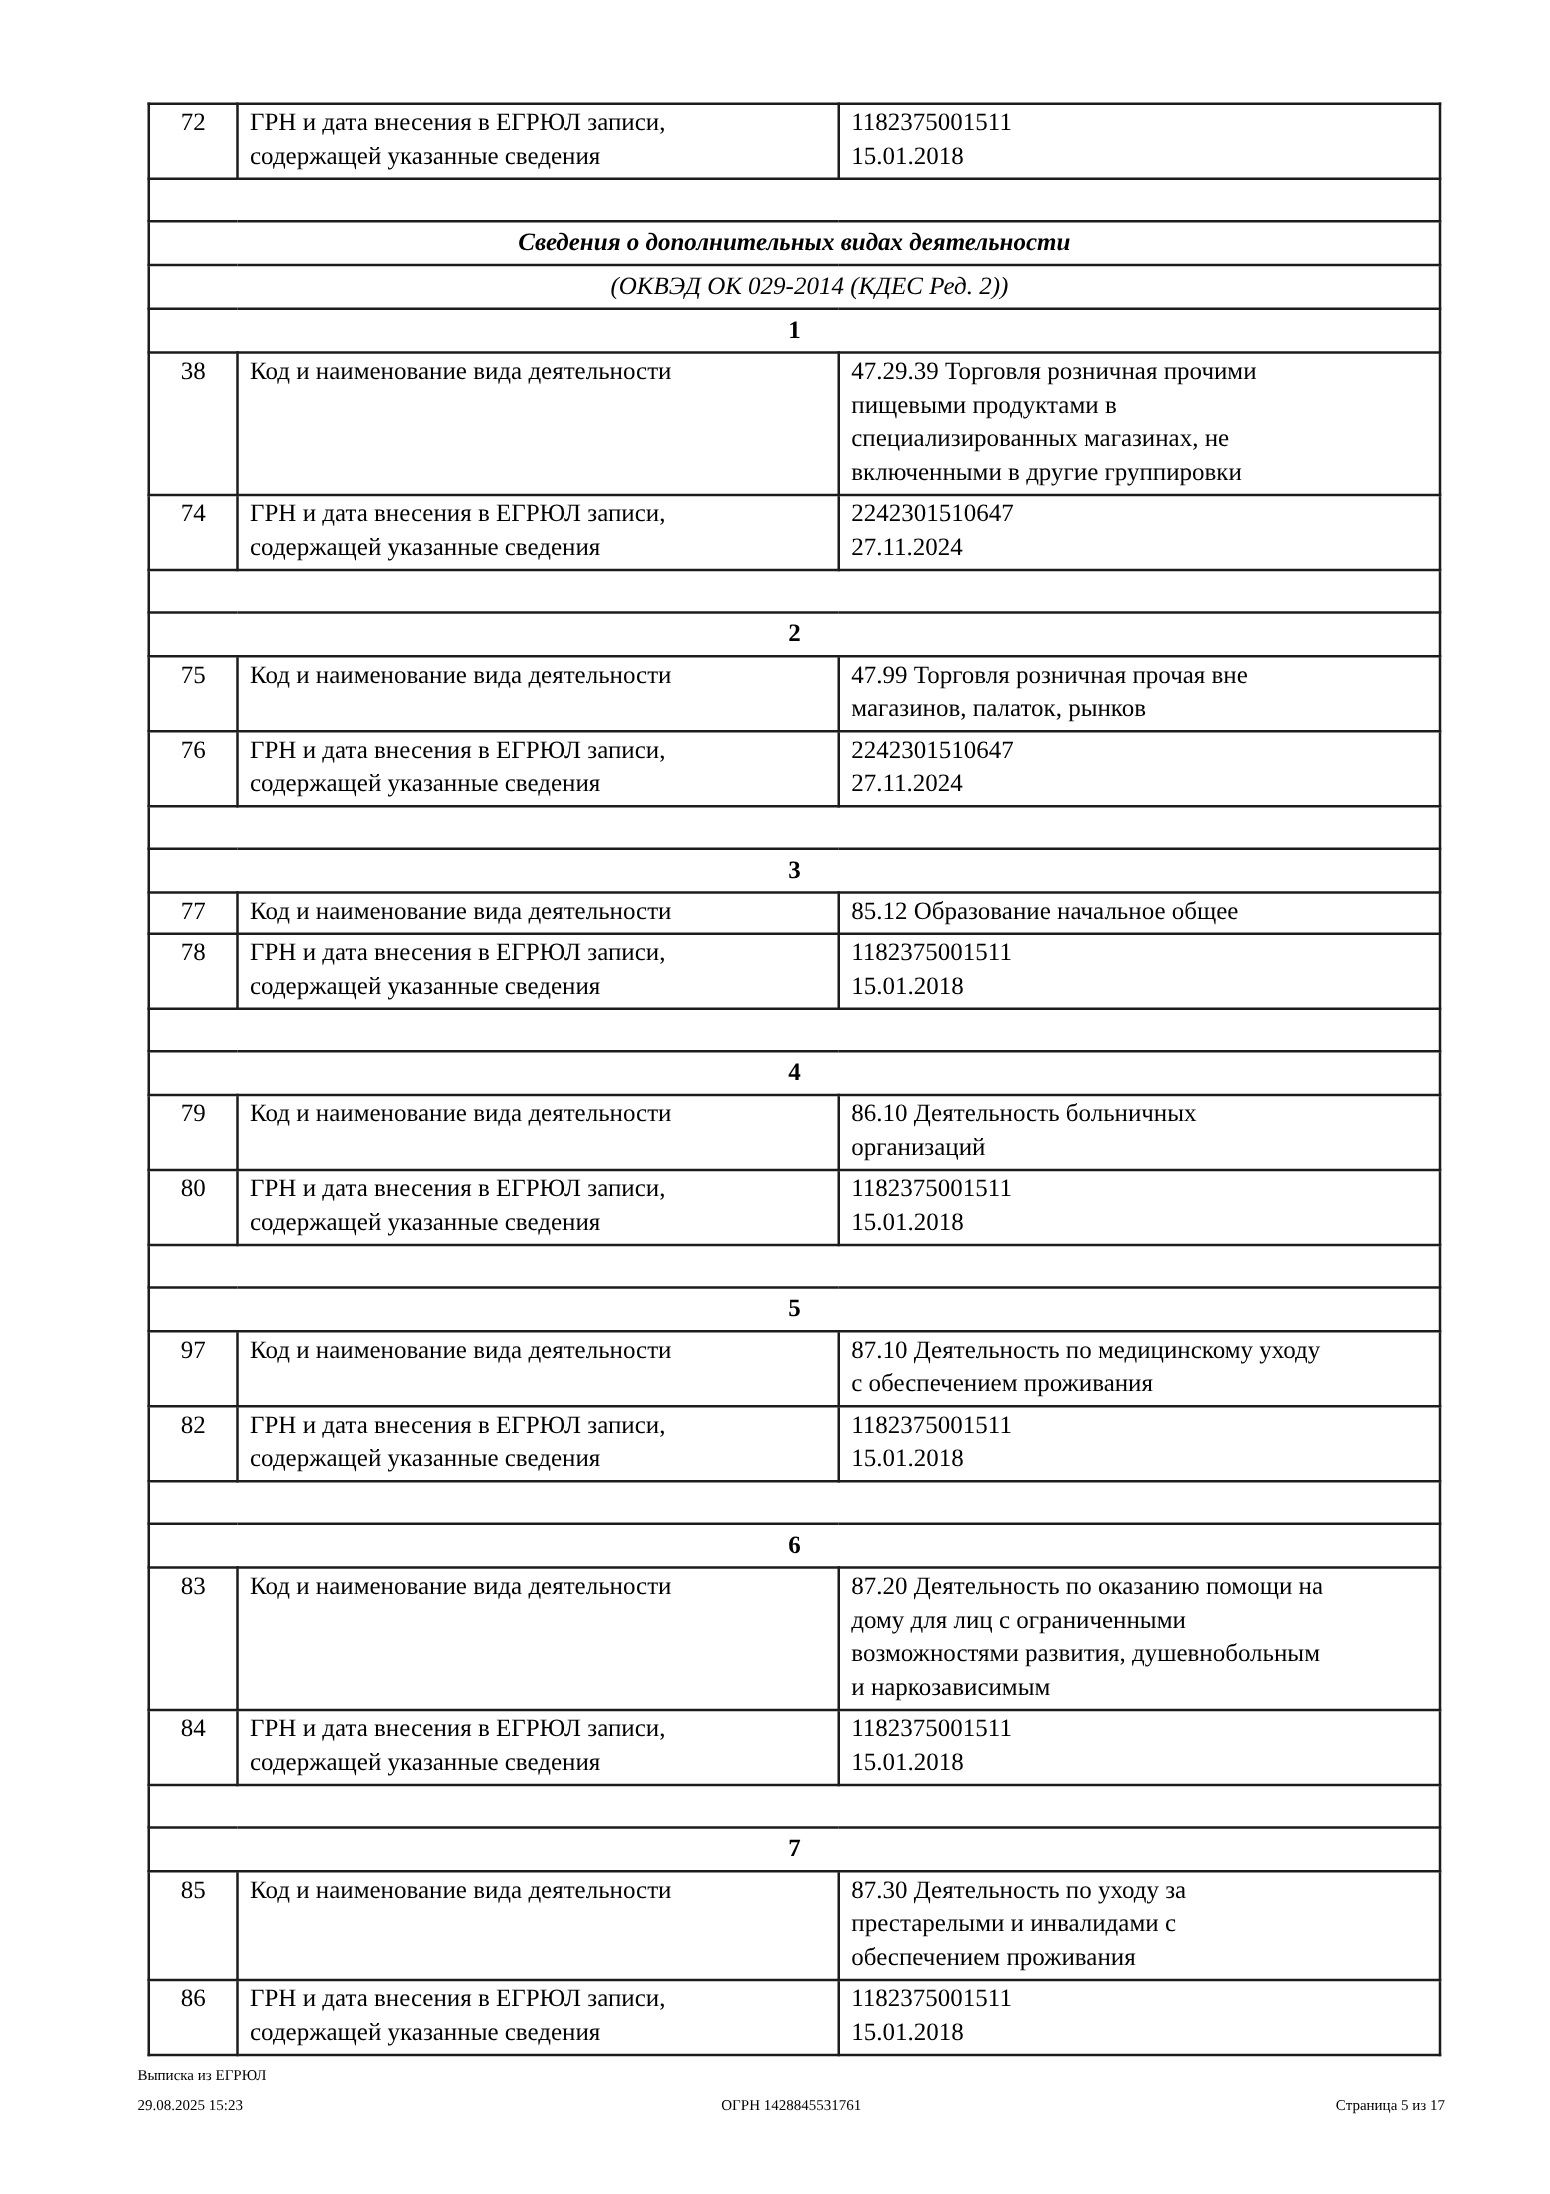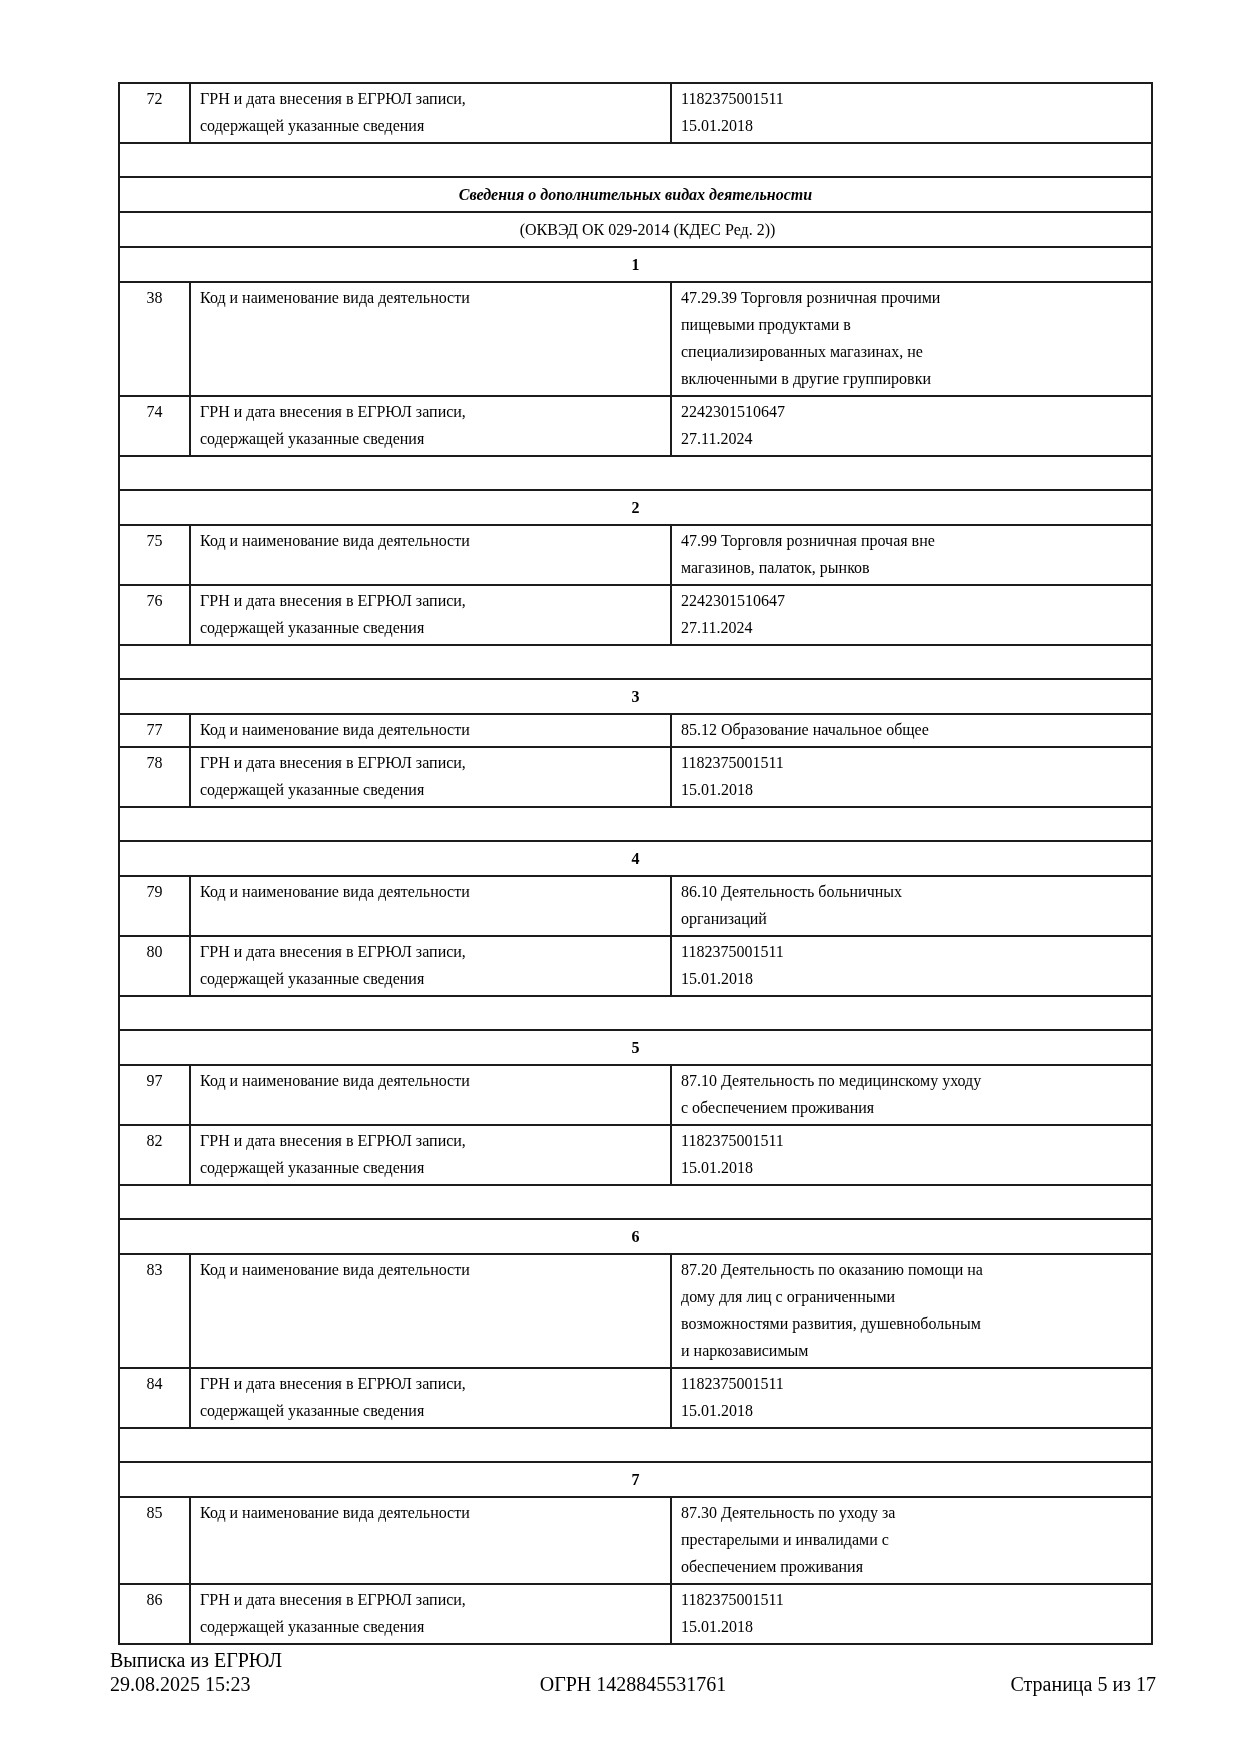--- a/index.html
+++ b/index.html
@@ -14,21 +14,21 @@
     font-family: "Liberation Serif", "DejaVu Serif", serif;
     color: #000000;
   }
   table.reg {
     position: absolute;
     left: 118px;
     top: 82px;
     width: 1033px;
     border-collapse: collapse;
     table-layout: fixed;
-    font-size: 16px;
+    font-size: 20px;
   }
   table.reg td {
     border: 2px solid #1c1c1c;
     vertical-align: top;
     overflow: hidden;
   }
   td.num {
     text-align: center;
     padding: 1px 2px;
     line-height: 27px;
@@ -49,31 +49,32 @@
     height: 31px;
     padding: 1px 4px;
     line-height: 25px;
   }
   tr.title td {
     font-weight: bold;
     font-style: italic;
     border-radius: 10px;
   }
   tr.subtitle td {
+    font-style: italic;
     padding-left: 28px;
   }
   tr.secnum td {
     font-weight: bold;
   }
   .footer {
     position: absolute;
     left: 110px;
     top: 1648px;
     width: 1046px;
-    font-size: 20px;
+    font-size: 12px;
     line-height: 24px;
     display: flex;
     align-items: flex-end;
   }
   .footer .f-left  { flex: 1 1 0; text-align: left; }
   .footer .f-center{ flex: 1 1 0; text-align: center; }
   .footer .f-right { flex: 1 1 0; text-align: right; }
 </style>
 </head>
 <body>

